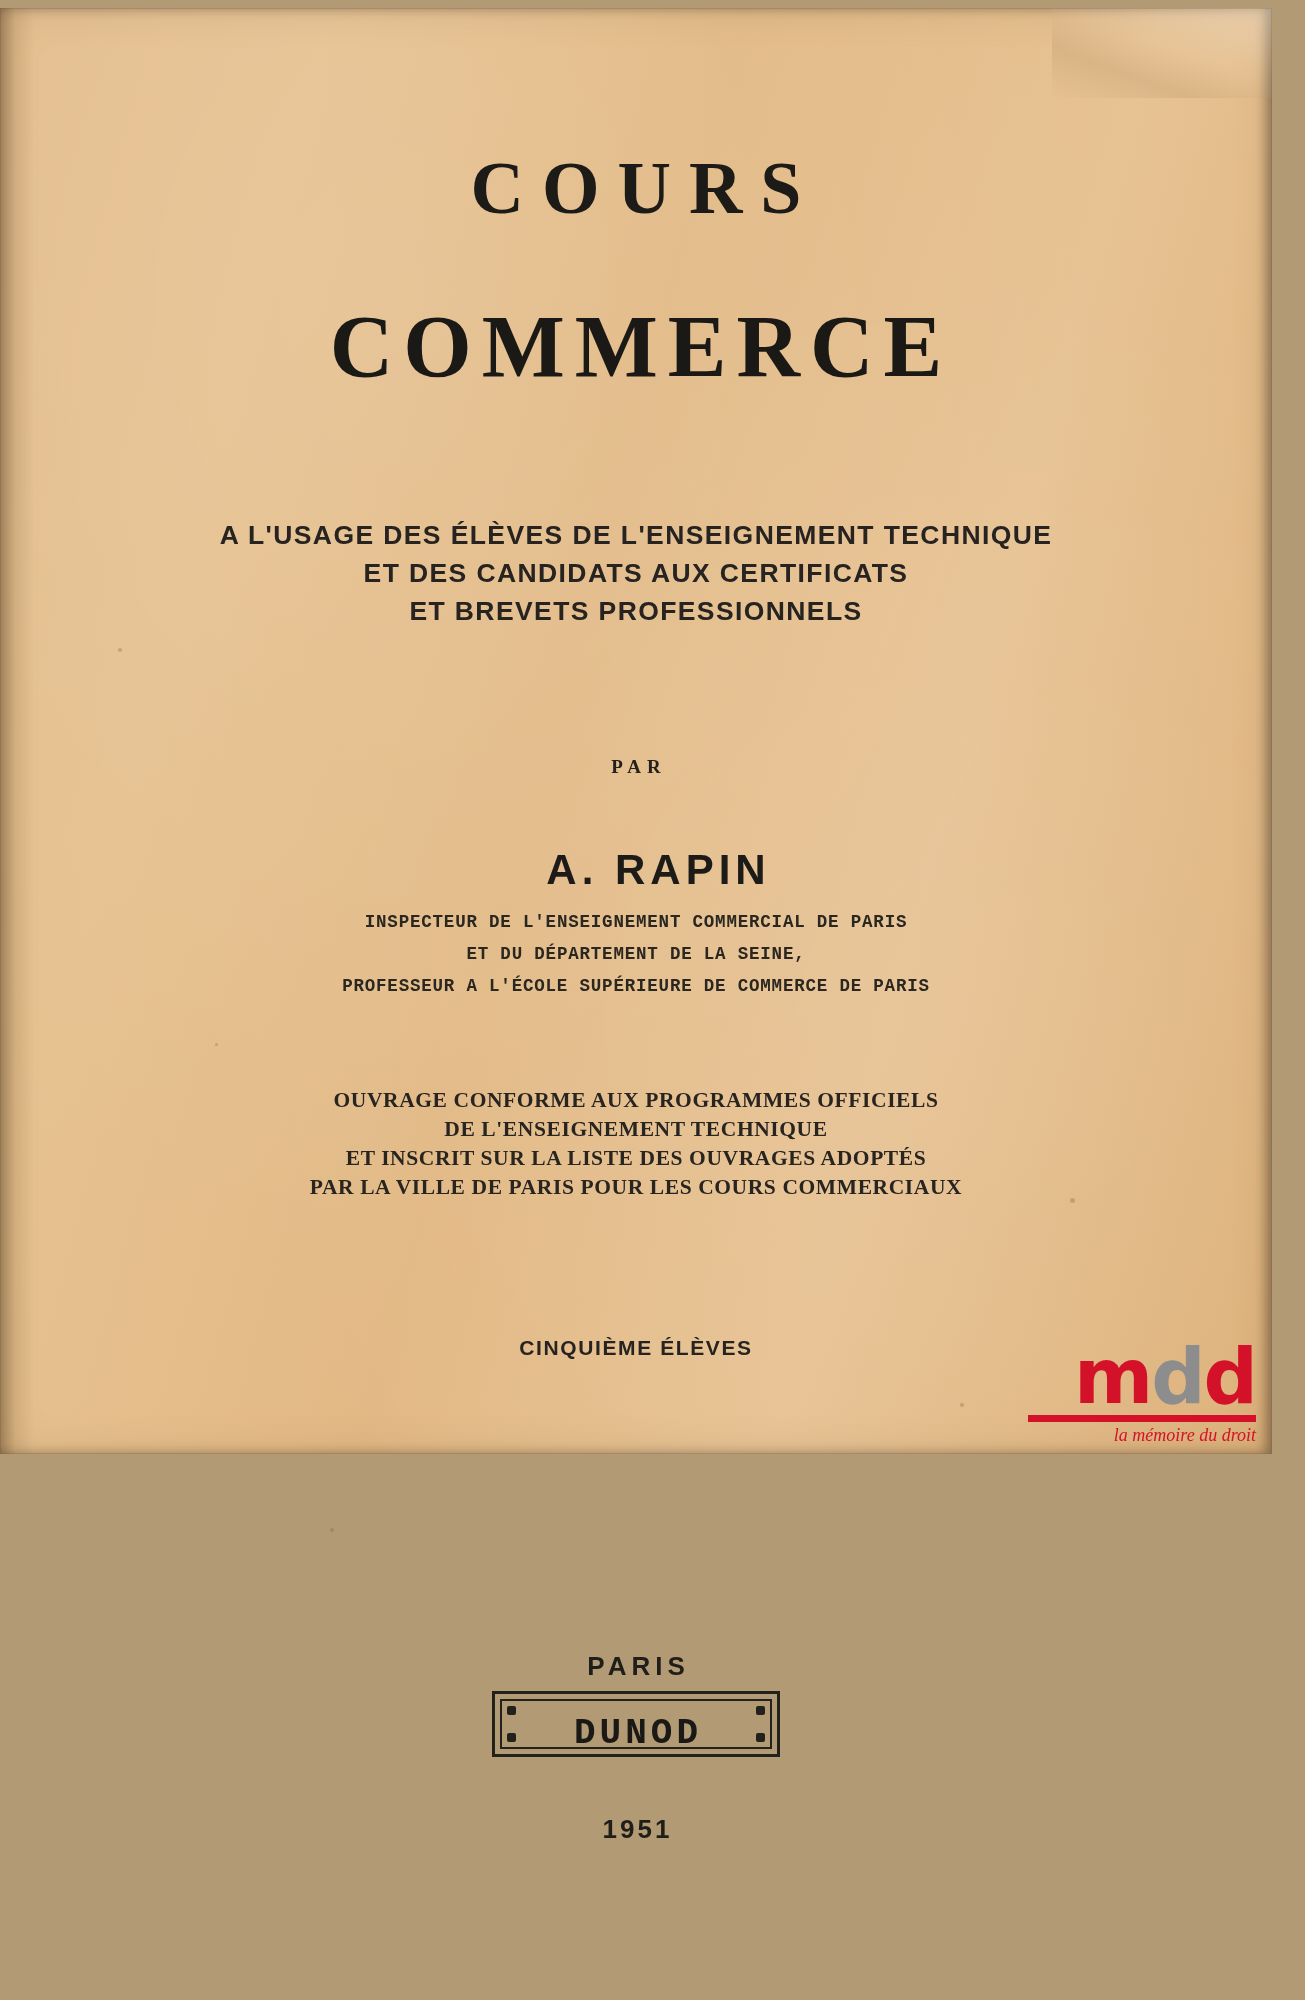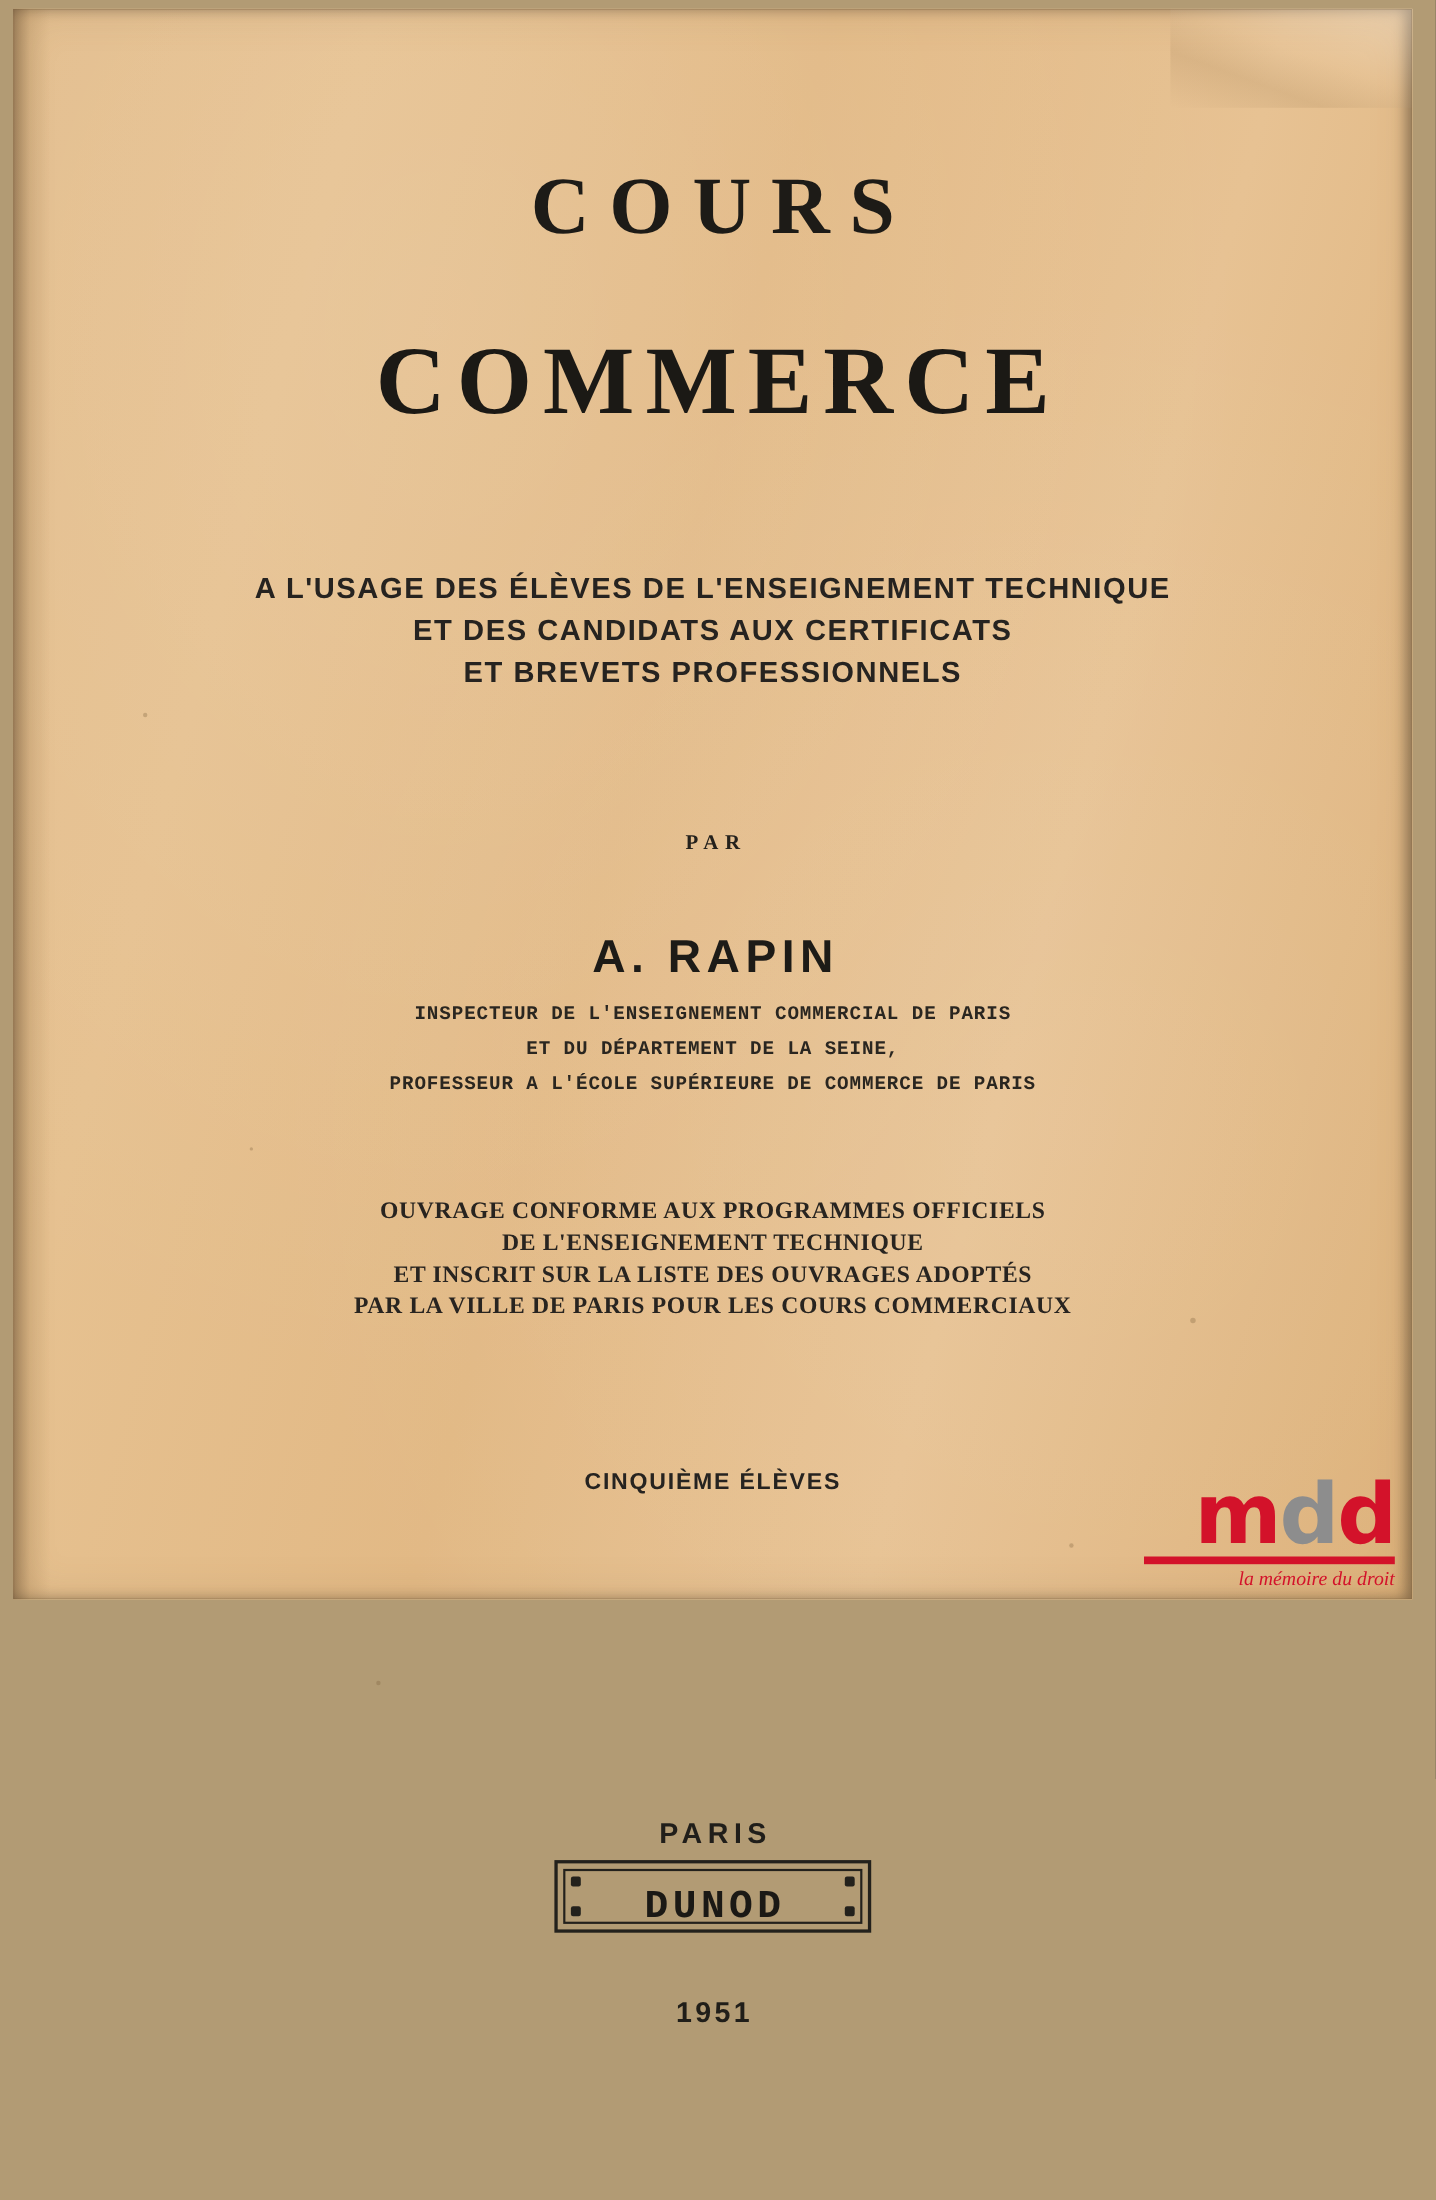--- a/index.html
+++ b/index.html
@@ -17,21 +17,21 @@
   #page {
     position: relative;
     width: 1305px;
     height: 2000px;
     background: #b29b74;
   }
 
   
   #cover {
     position: absolute;
-    left: 12px;
+    left: 0;
     top: 8px;
     width: 1272px;
     height: 1446px;
     background:
       radial-gradient(ellipse at 30% 20%, rgba(255,255,255,0.10), rgba(255,255,255,0) 60%),
       radial-gradient(ellipse at 75% 70%, rgba(255,255,255,0.07), rgba(255,255,255,0) 55%),
       linear-gradient(105deg, #e3bd8c 0%, #e6c190 20%, #e2b985 45%, #e7c293 70%, #dcb078 100%);
     box-shadow: -6px 0 12px rgba(0,0,0,0.35) inset, 0 0 40px rgba(120,90,50,0.18) inset;
   }
 
@@ -134,20 +134,21 @@
   .author {
     position: absolute;
     width: 100%;
     top: 838px;
     font-family: "Liberation Sans", sans-serif;
     font-weight: bold;
     font-size: 42px;
     letter-spacing: 5px;
     text-indent: 5px;
     color: #1d1b17;
+    padding-left: 20px;
   }
 
   .author-titles {
     position: absolute;
     width: 100%;
     top: 898px;
     font-family: Liberation Mono, monospace;
     font-weight: bold;
     font-size: 17.5px;
     line-height: 32px;

